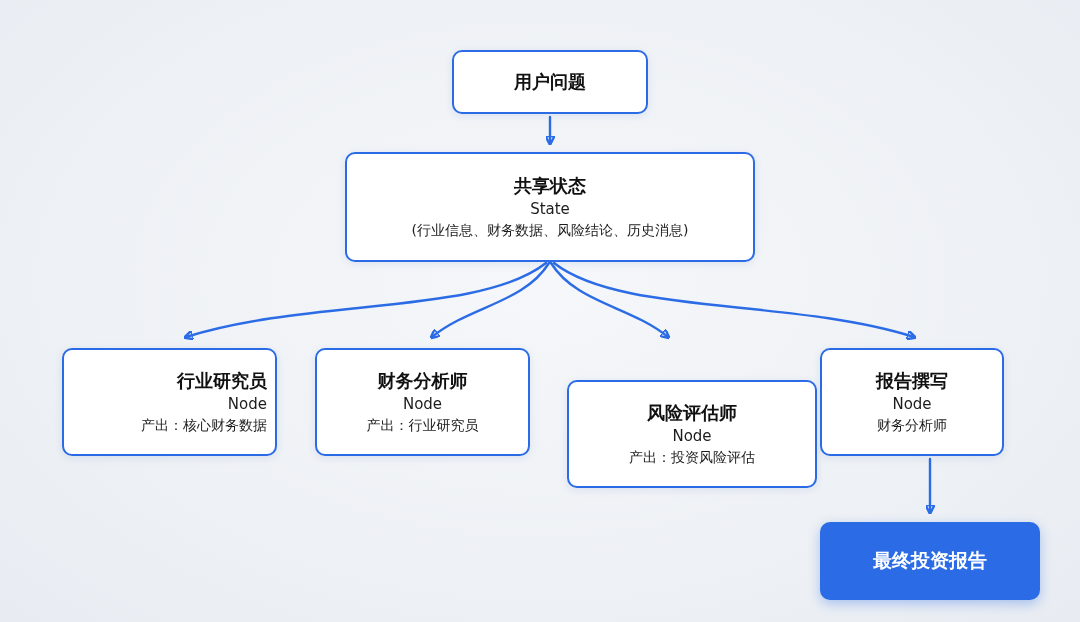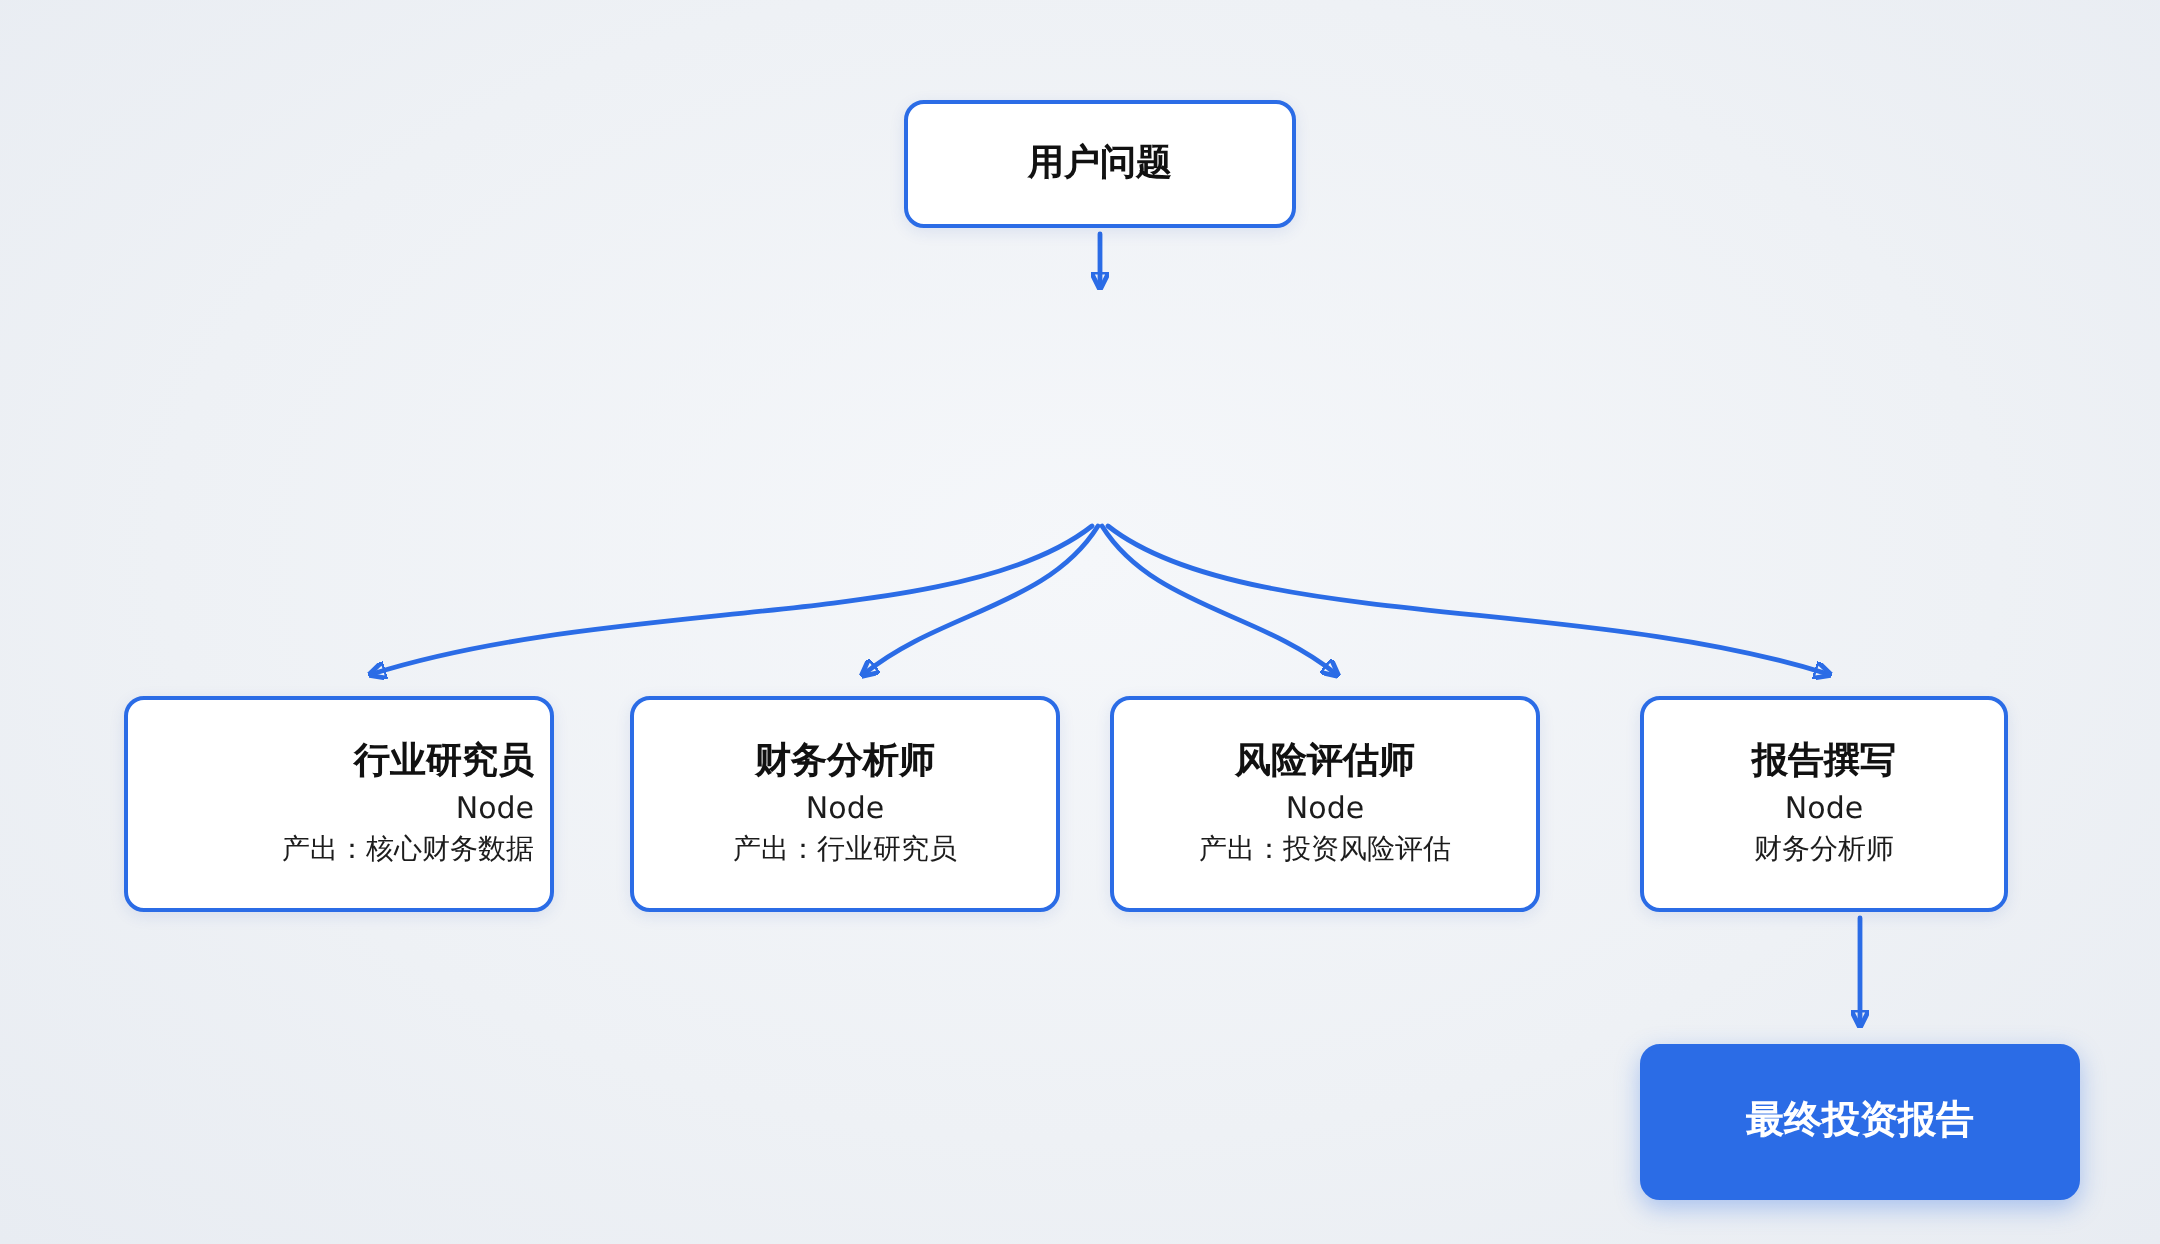--- a/index.html
+++ b/index.html
@@ -58,21 +58,21 @@
   .box .detail {
     font-size: 14px;
     line-height: 1.45;
     color: #1c1c1c;
   }
   .box-user   { left: 452px; top: 50px;  width: 196px; height: 64px; }
   .box-state  { left: 345px; top: 152px; width: 410px; height: 110px; }
   .box-row    { top: 348px; height: 108px; }
   .box-industry { left: 62px;  width: 215px; align-items: flex-end; }
   .box-finance  { left: 315px; width: 215px; }
-  .box-risk     { left: 555px; width: 215px; }
+  .box-risk     { left: 567px; width: 250px; margin-top: 32px; }
   .box-report   { left: 820px; width: 184px; }
   .box-final {
     left: 820px; top: 522px; width: 220px; height: 78px;
     background: #2b6ce6;
     border-color: #2b6ce6;
     box-shadow: 0 4px 12px rgba(43, 108, 230, 0.35);
     font-family: Liberation Serif, serif;
   }
   .box-final .title { color: #ffffff; font-size: 19px; }
 </style>
@@ -92,20 +92,25 @@
     <path d="M549 263 C 524 303, 470 306, 432 337" marker-end="url(#ah)"></path>
     <path d="M551 263 C 576 303, 630 306, 668 337" marker-end="url(#ah)"></path>
     <path d="M554 263 C 620 315, 790 298, 914 337" marker-end="url(#ah)"></path>
     <path d="M930 459 L930 512" marker-end="url(#ah)"></path>
   </svg>
 
   <div class="box box-user">
     <div class="title">用户问题</div>
   </div>
 
+  <div class="box box-state">
+    <div class="title">共享状态</div>
+    <div class="subtitle">State</div>
+    <div class="detail">(行业信息、财务数据、风险结论、历史消息)</div>
+  </div>
 
   <div class="box box-row box-industry">
     <div class="title">行业研究员</div>
     <div class="subtitle">Node</div>
     <div class="detail">产出：核心财务数据</div>
   </div>
 
   <div class="box box-row box-finance">
     <div class="title">财务分析师</div>
     <div class="subtitle">Node</div>

